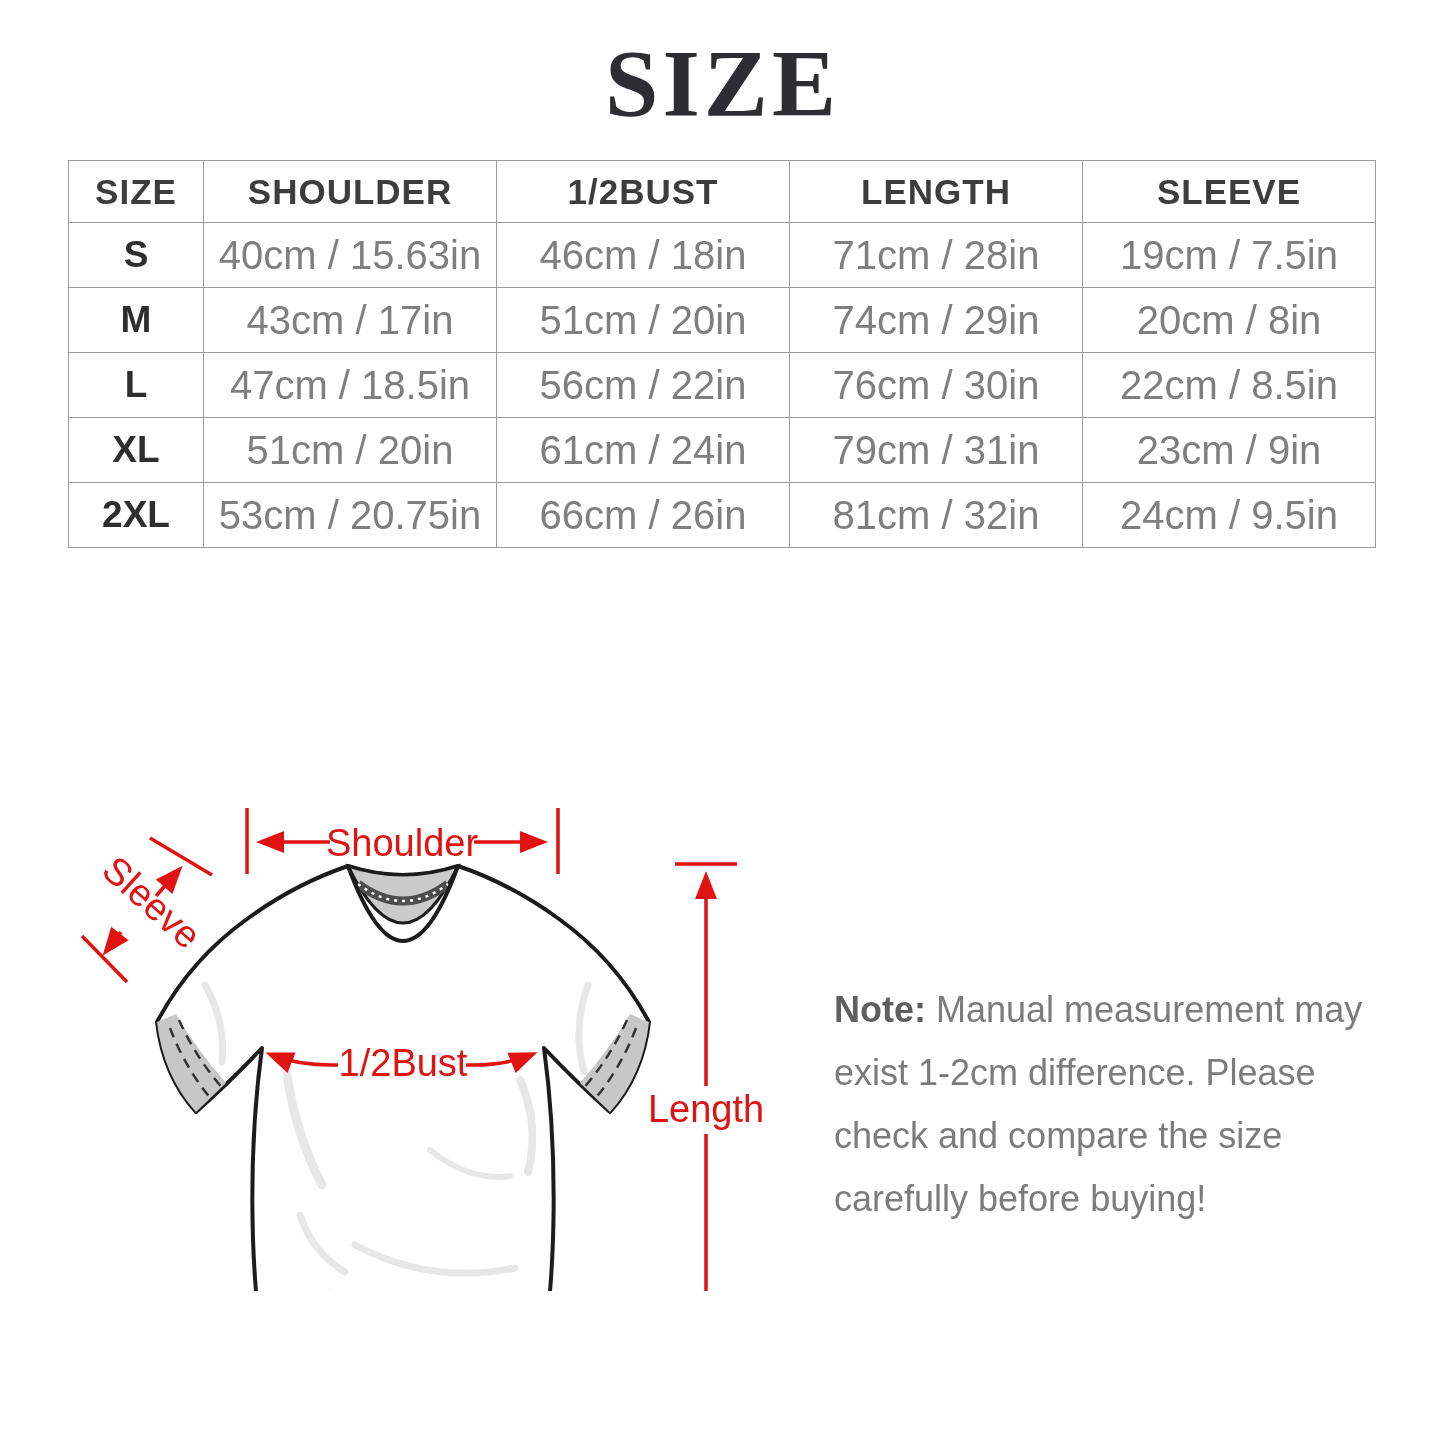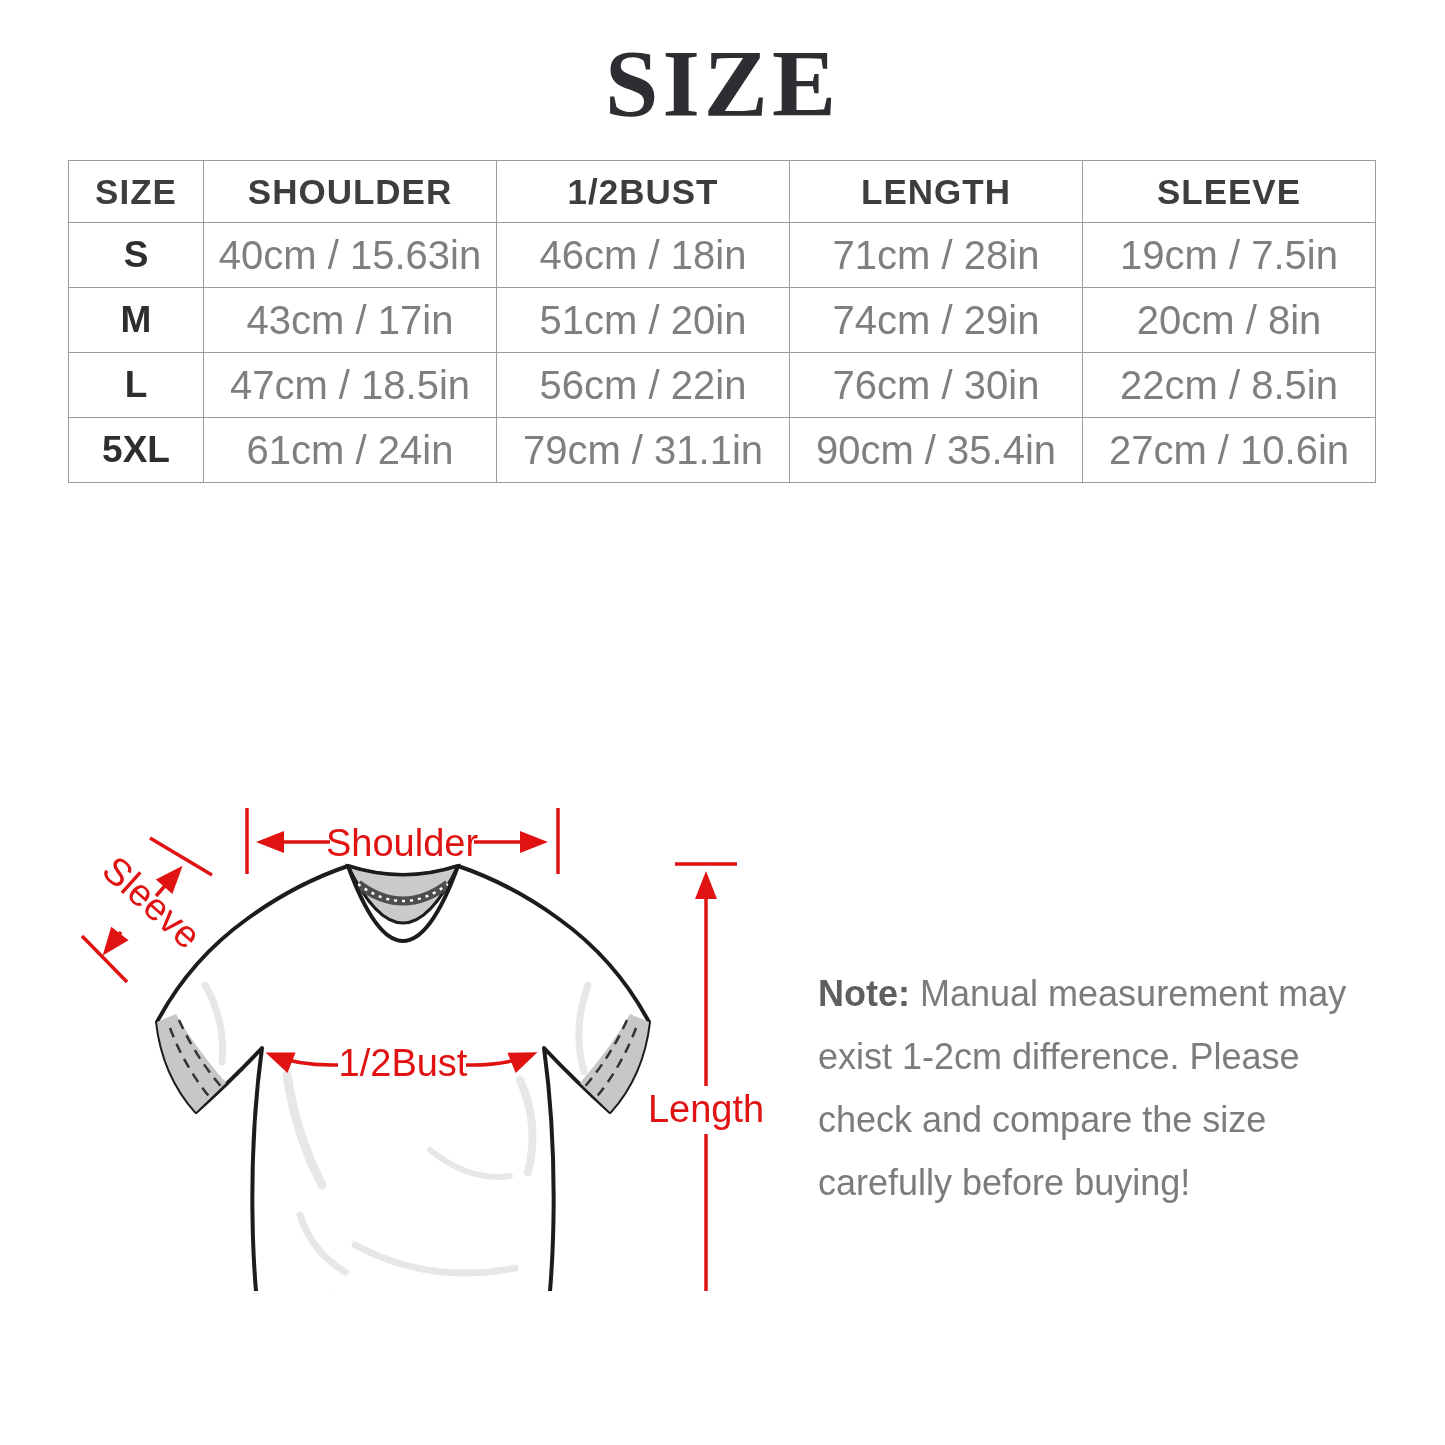--- a/index.html
+++ b/index.html
@@ -10,21 +10,21 @@
          letter-spacing:4px;color:#2d2d32;}
   table.size-table{position:absolute;left:68px;top:160px;width:1307px;border-collapse:collapse;
          table-layout:fixed;}
   table.size-table th,table.size-table td{border:1px solid #9b9b9b;text-align:center;
          vertical-align:middle;padding:0;}
   table.size-table th{height:61px;font-size:35px;font-weight:700;color:#3d3d3d;letter-spacing:1px;}
   table.size-table td{height:64px;font-size:40px;color:#7f7f7f;}
   table.size-table td.size-cell{font-size:37px;font-weight:700;color:#2e2e2e;}
   .diagram-svg{position:absolute;left:0;top:778px;}
   .note{position:absolute;left:818px;top:962px;width:552px;font-size:36px;line-height:63px;
-        color:#7c7c7c;margin:0;}
+        color:#7c7c7c;margin:16px;}
   .note .note-label{font-weight:700;color:#5f5f5f;}
   .red-label{font-family:"Liberation Sans",sans-serif;font-size:38px;fill:#e01212;}
 </style>
 </head>
 <body>
 
 <div class="page">
 
   <div class="title">SIZE</div>
 
@@ -61,25 +61,32 @@
         <td>20cm / 8in</td>
       </tr>
       <tr>
         <td class="size-cell">L</td>
         <td>47cm / 18.5in</td>
         <td>56cm / 22in</td>
         <td>76cm / 30in</td>
         <td>22cm / 8.5in</td>
       </tr>
       <tr>
-        <td class="size-cell">5XL</td>
+        <td class="size-cell">XL</td>
+        <td>51cm / 20in</td>
         <td>61cm / 24in</td>
-        <td>79cm / 31.1in</td>
-        <td>90cm / 35.4in</td>
-        <td>27cm / 10.6in</td>
+        <td>79cm / 31in</td>
+        <td>23cm / 9in</td>
+      </tr>
+      <tr>
+        <td class="size-cell">2XL</td>
+        <td>53cm / 20.75in</td>
+        <td>66cm / 26in</td>
+        <td>81cm / 32in</td>
+        <td>24cm / 9.5in</td>
       </tr>
     </tbody>
   </table>
 
   <svg class="diagram-svg" width="790" height="667" viewBox="0 778 790 667" xmlns="http://www.w3.org/2000/svg">
     <defs>
       <marker id="arw" markerUnits="userSpaceOnUse" markerWidth="30" markerHeight="24" refX="22" refY="12" orient="auto">
         <path d="M1,1 L29,12 L1,23 Z" fill="#e01212"></path>
       </marker>
     </defs>

